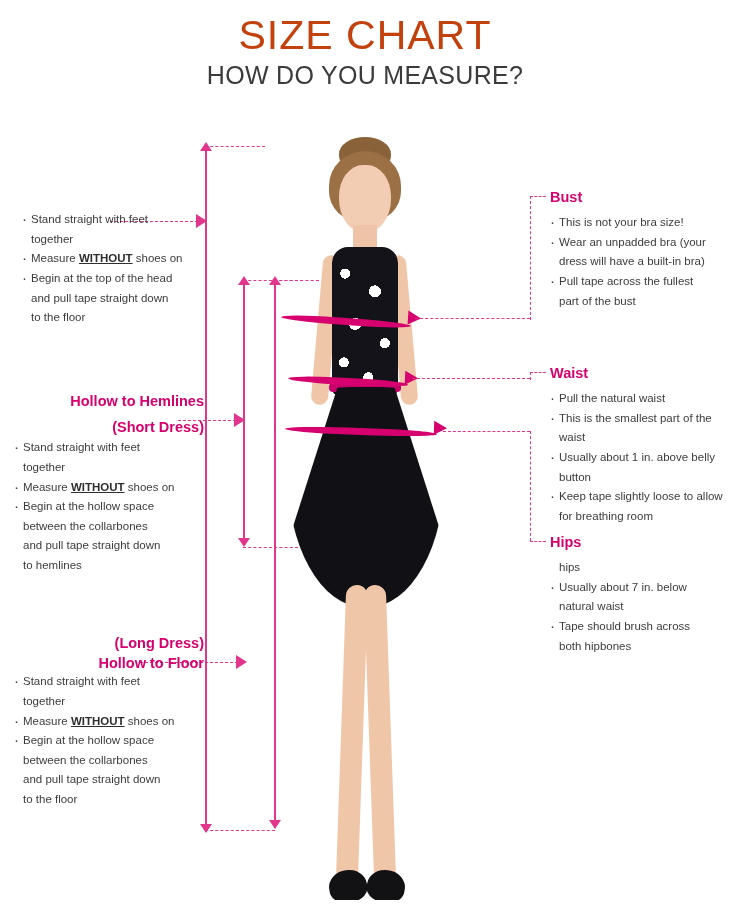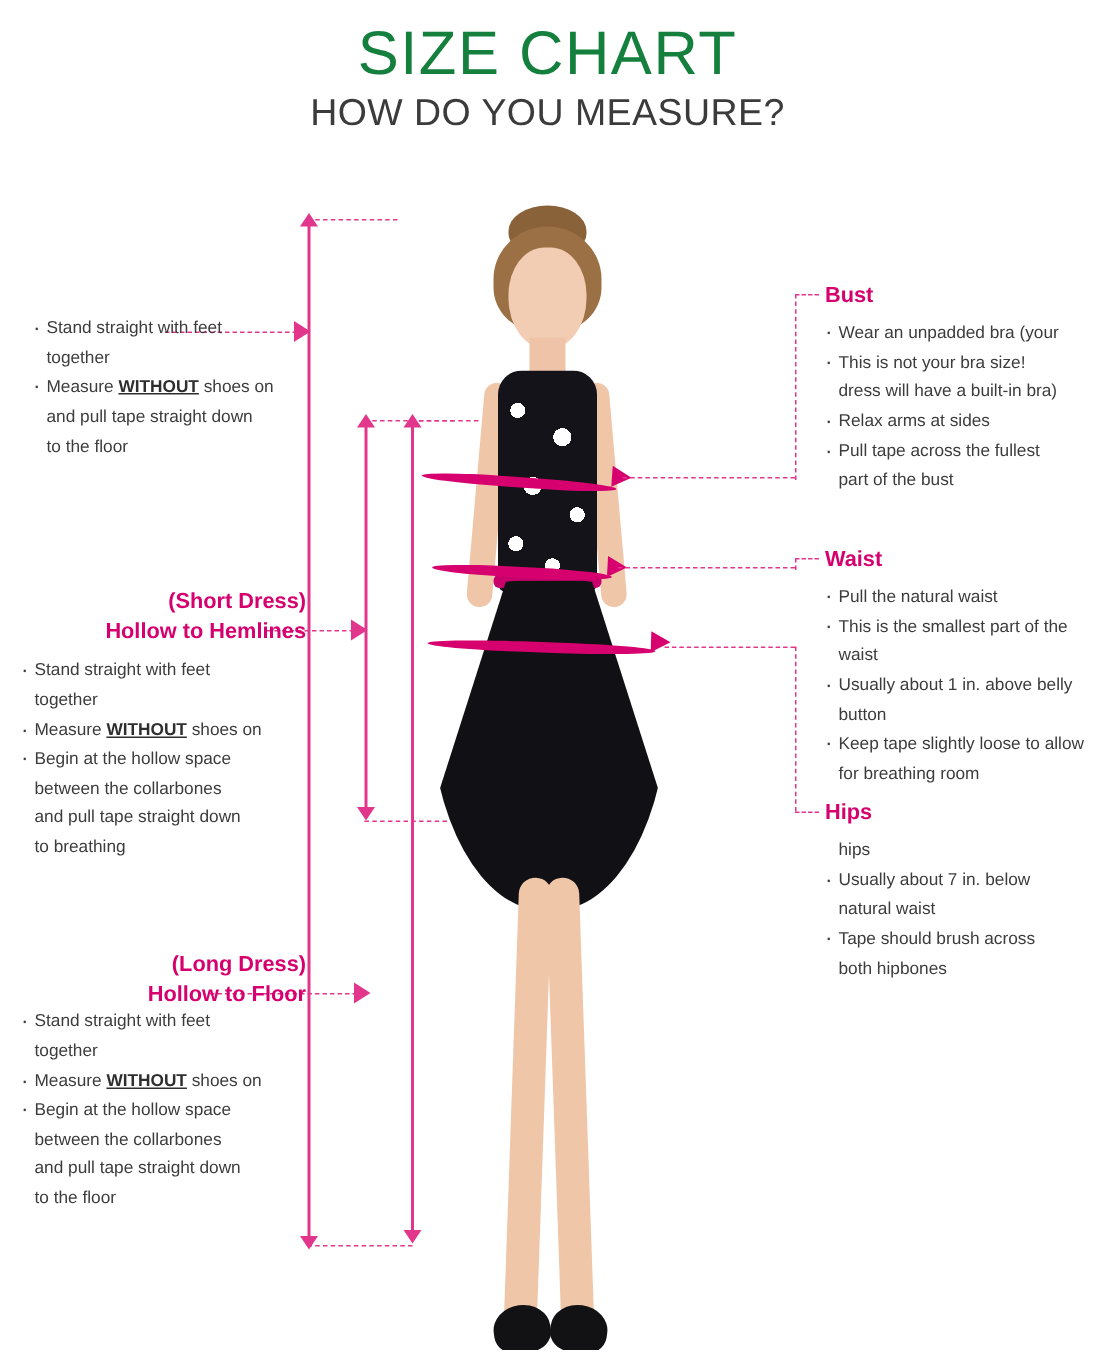--- a/index.html
+++ b/index.html
@@ -17,21 +17,21 @@
 
   
   .header {
     position: absolute;
     top: 14px; left: 0; width: 730px;
     text-align: center;
   }
   .title {
     font-size: 41px;
     letter-spacing: 1px;
-    color: #15803d;
+    color: #c2410c;
     font-weight: 400;
     line-height: 1.05;
     font-family: "Liberation Sans", sans-serif;
   }
   .subtitle {
     margin-top: 4px;
     font-size: 25px;
     color: #3b3b3b;
     font-weight: 400;
     letter-spacing: 0.3px;
@@ -265,60 +265,60 @@
 
 <div class="dash-h" style="left:443px; top:431px; width:87px;"></div>
 <div class="dash-v" style="left:530px; top:431px; height:110px;"></div>
 <div class="dash-h" style="left:530px; top:541px; width:16px;"></div>
 
 <div class="block" style="left:22px; top:210px; width:180px;">
   <ul>
     <li>Stand straight with feet</li>
     <li class="cont">together</li>
     <li>Measure <span class="u">WITHOUT</span> shoes on</li>
+    <li>Begin at the top of the head</li>
     <li class="cont">and pull tape straight down</li>
     <li class="cont">to the floor</li>
   </ul>
 </div>
 
 <div class="block" style="left:14px; top:392px; width:190px;">
+  <h3 class="alignright" style="margin-bottom:8px;">Hollow to Hemlines</h3>
   <h3 class="alignright" style="margin-bottom:2px;">(Short Dress)</h3>
-  <h3 class="alignright" style="margin-bottom:8px;">Hollow to Hemlines</h3>
   <ul>
     <li>Stand straight with feet</li>
     <li class="cont">together</li>
     <li>Measure <span class="u">WITHOUT</span> shoes on</li>
     <li>Begin at the hollow space</li>
     <li class="cont">between the collarbones</li>
     <li class="cont">and pull tape straight down</li>
-    <li class="cont">to breathing</li>
+    <li class="cont">to hemlines</li>
   </ul>
 </div>
 
 <div class="block" style="left:14px; top:634px; width:190px;">
   <h3 class="alignright" style="margin-bottom:2px;">(Long Dress)</h3>
   <h3 class="alignright" style="margin-bottom:0;">Hollow to Floor</h3>
   <ul>
     <li>Stand straight with feet</li>
     <li class="cont">together</li>
     <li>Measure <span class="u">WITHOUT</span> shoes on</li>
     <li>Begin at the hollow space</li>
     <li class="cont">between the collarbones</li>
     <li class="cont">and pull tape straight down</li>
     <li class="cont">to the floor</li>
   </ul>
 </div>
 
 <div class="block" style="left:550px; top:188px; width:175px;">
   <h3 class="right">Bust</h3>
   <ul>
+    <li>This is not your bra size!</li>
     <li>Wear an unpadded bra (your</li>
-    <li>This is not your bra size!</li>
     <li class="cont">dress will have a built-in bra)</li>
-    <li>Relax arms at sides</li>
     <li>Pull tape across the fullest</li>
     <li class="cont">part of the bust</li>
   </ul>
 </div>
 
 <div class="block" style="left:550px; top:364px; width:180px;">
   <h3 class="right">Waist</h3>
   <ul>
     <li>Pull the natural waist</li>
     <li>This is the smallest part of the</li>

